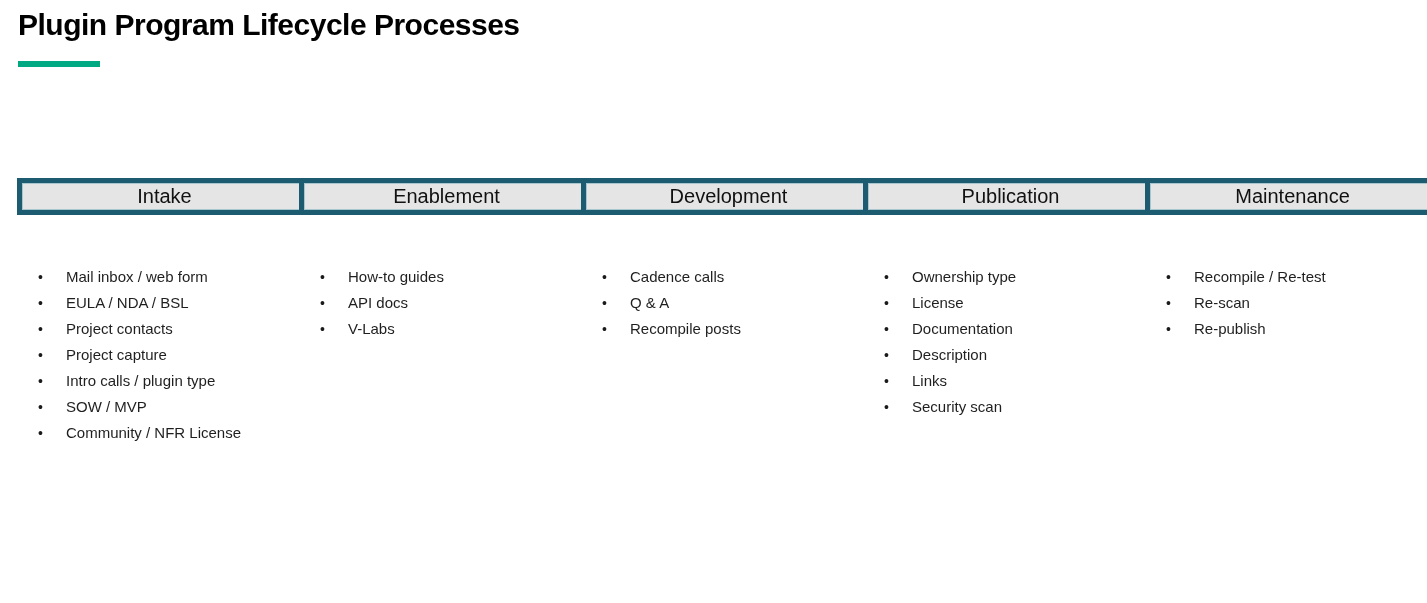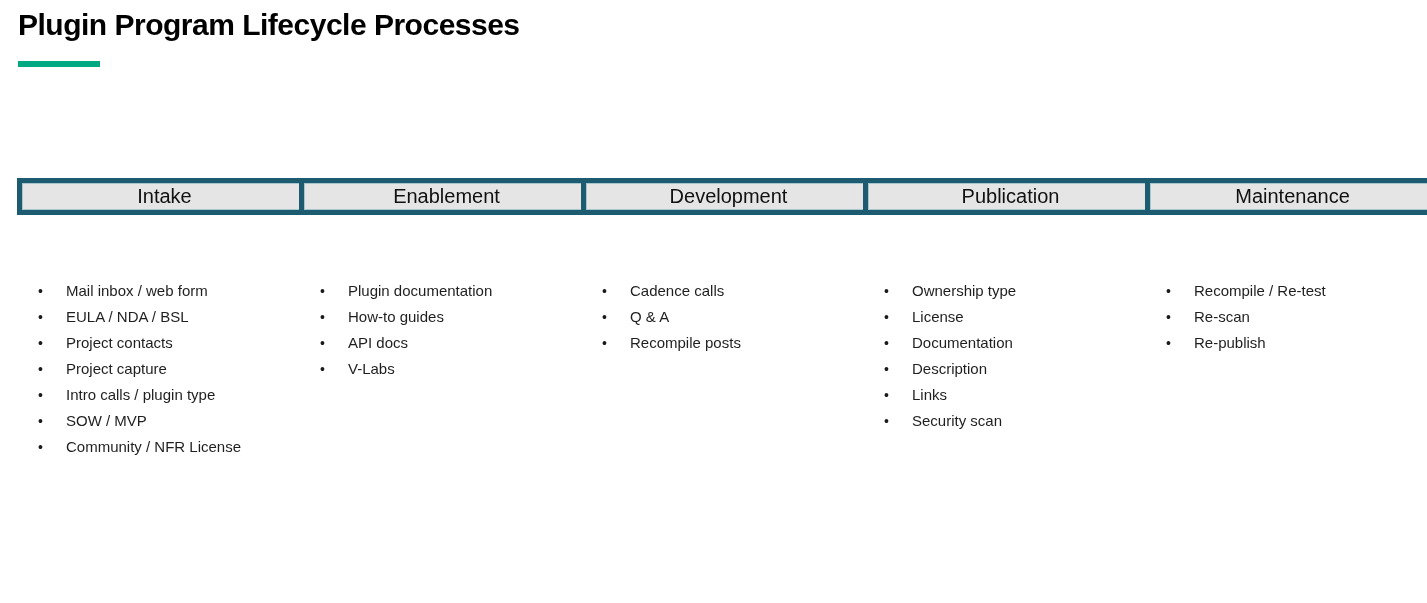--- a/index.html
+++ b/index.html
@@ -49,21 +49,21 @@
   }
   .stage-box span{
     font-size:20px;
     font-weight:500;
     color:#111111;
     line-height:1;
     padding-bottom:2px;
   }
   .stage-list{
     list-style:none;
-    margin-top:63px;
+    margin-top:49px;
   }
   .stage-list li{
     position:relative;
     padding-left:49px;
     font-size:15px;
     line-height:26px;
     color:var(--text);
     white-space:nowrap;
   }
   .stage-list li::before{
@@ -97,21 +97,20 @@
       <li>SOW / MVP</li>
       <li>Community / NFR License</li>
     </ul>
   </div>
 
   <div class="column">
     <div class="stage-box">
       <span>Enablement</span>
     </div>
     <ul class="stage-list">
-      <li>Plugin documentation</li>
       <li>How-to guides</li>
       <li>API docs</li>
       <li>V-Labs</li>
     </ul>
   </div>
 
   <div class="column">
     <div class="stage-box">
       <span>Development</span>
     </div>

